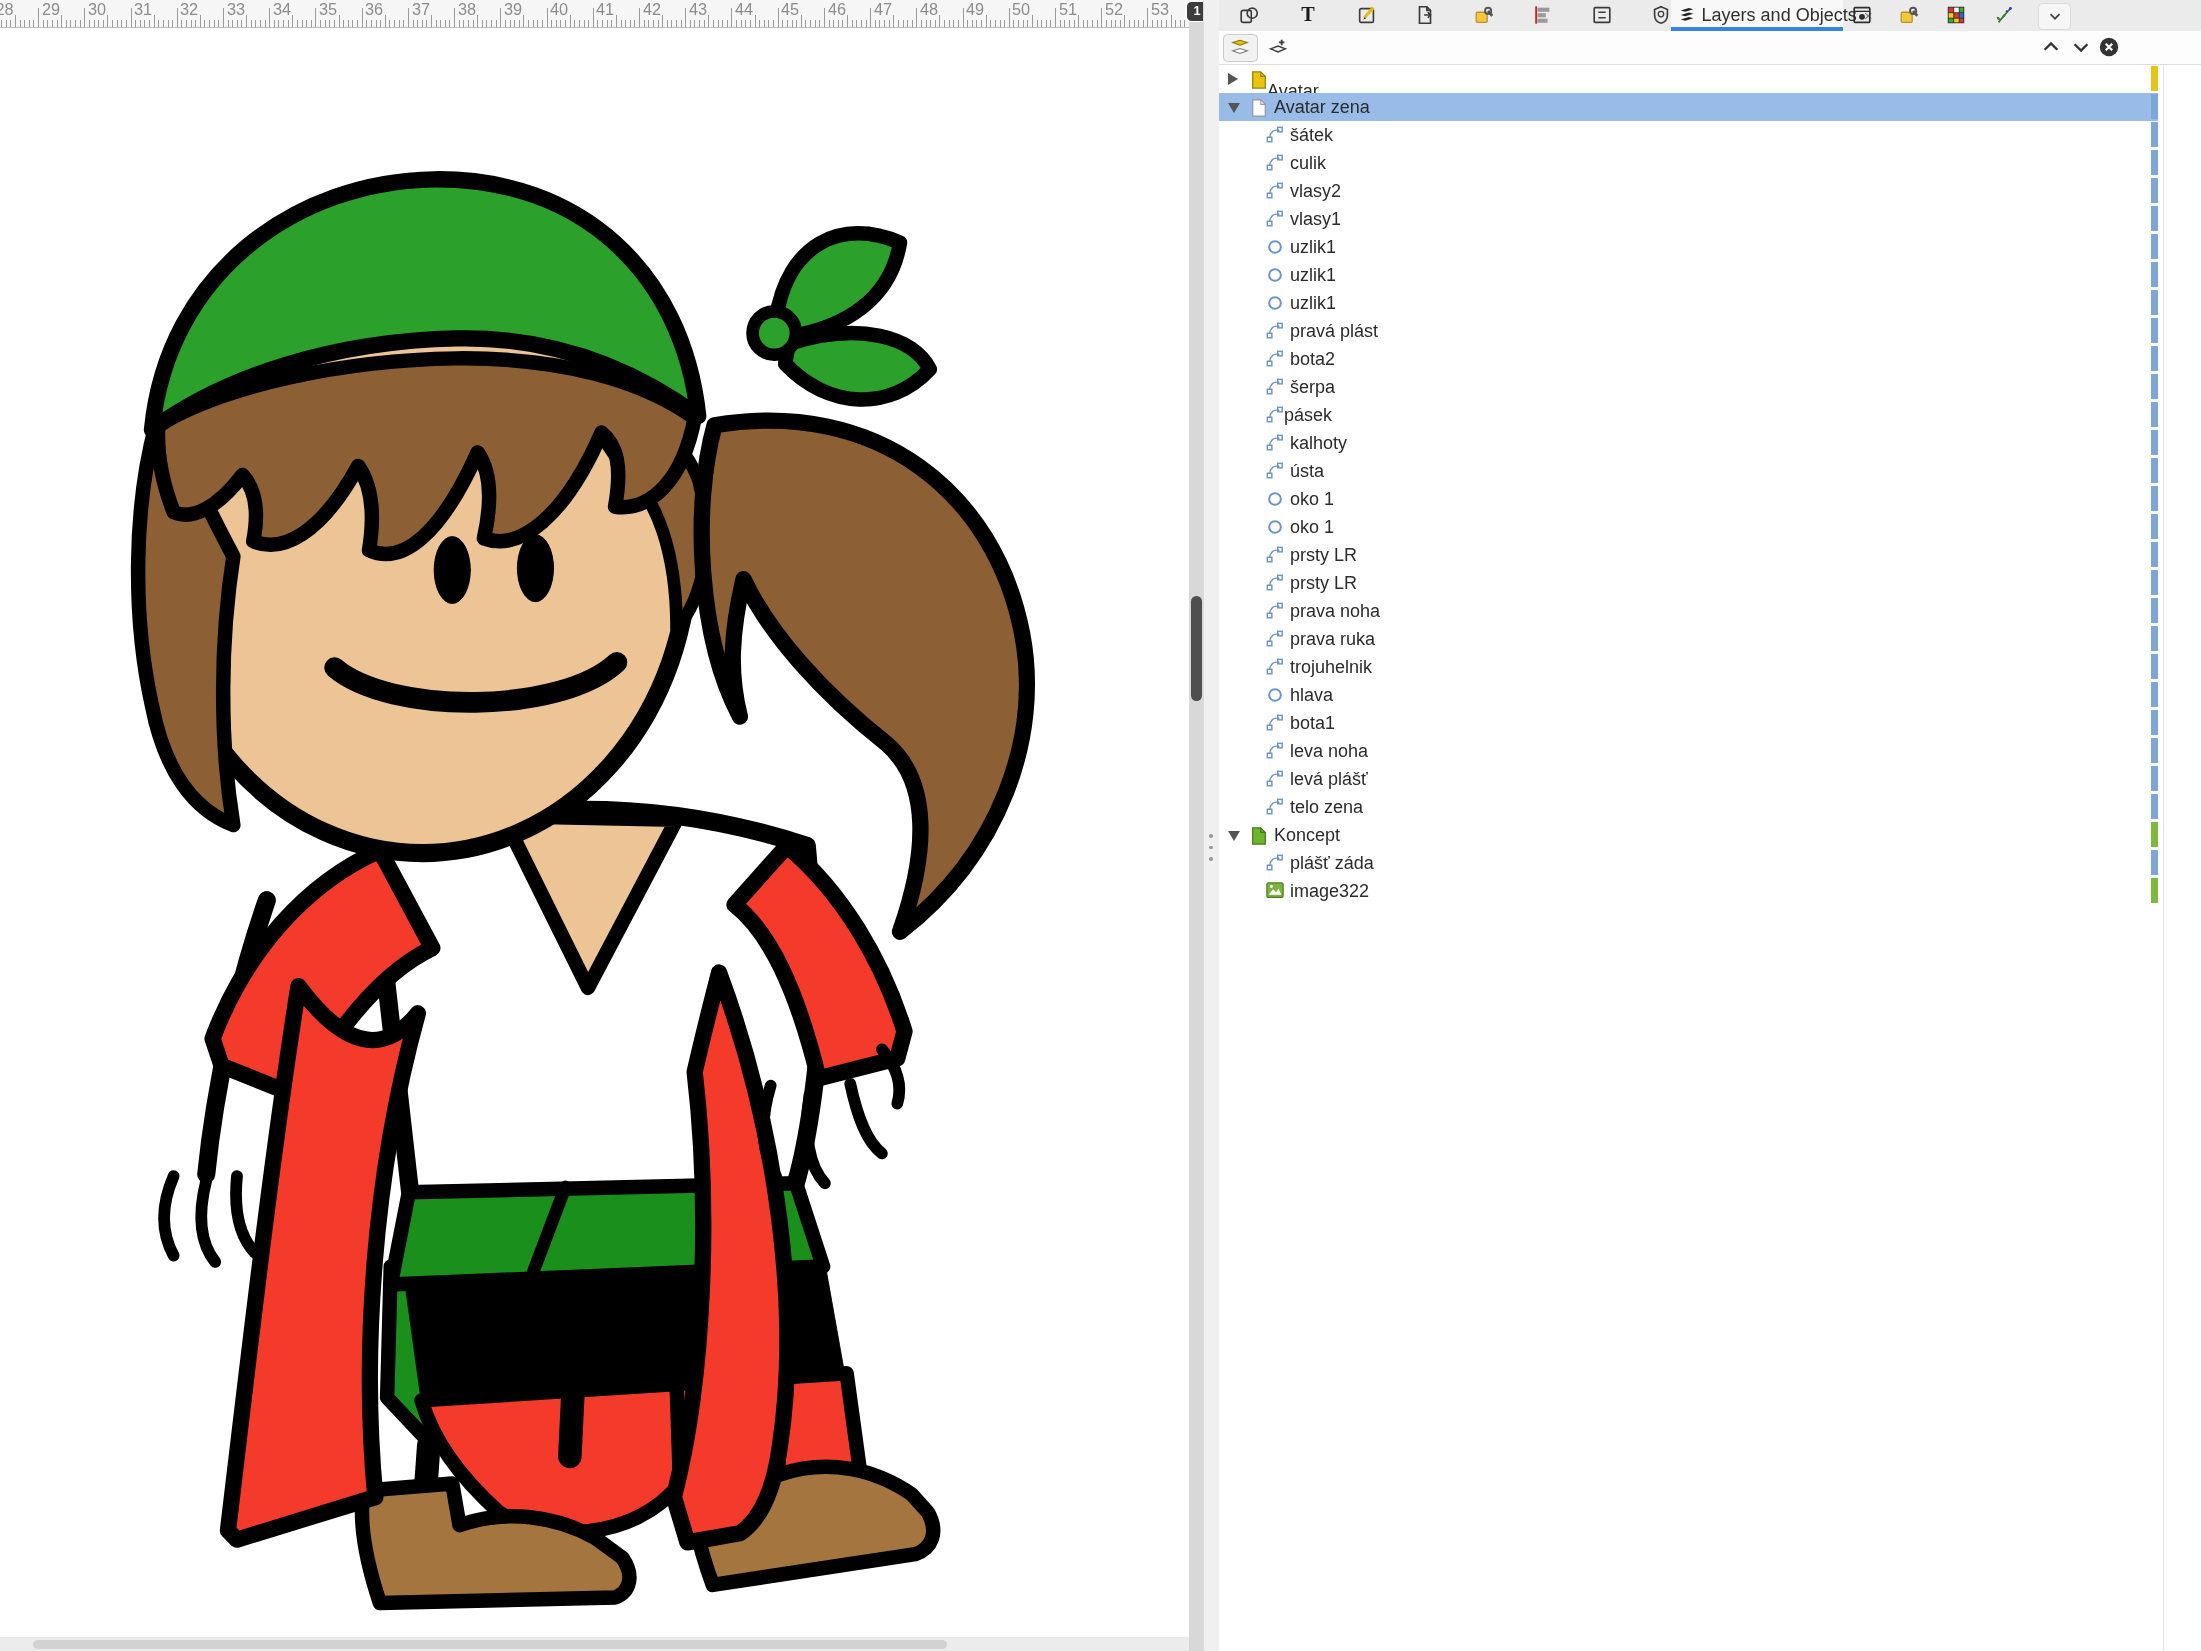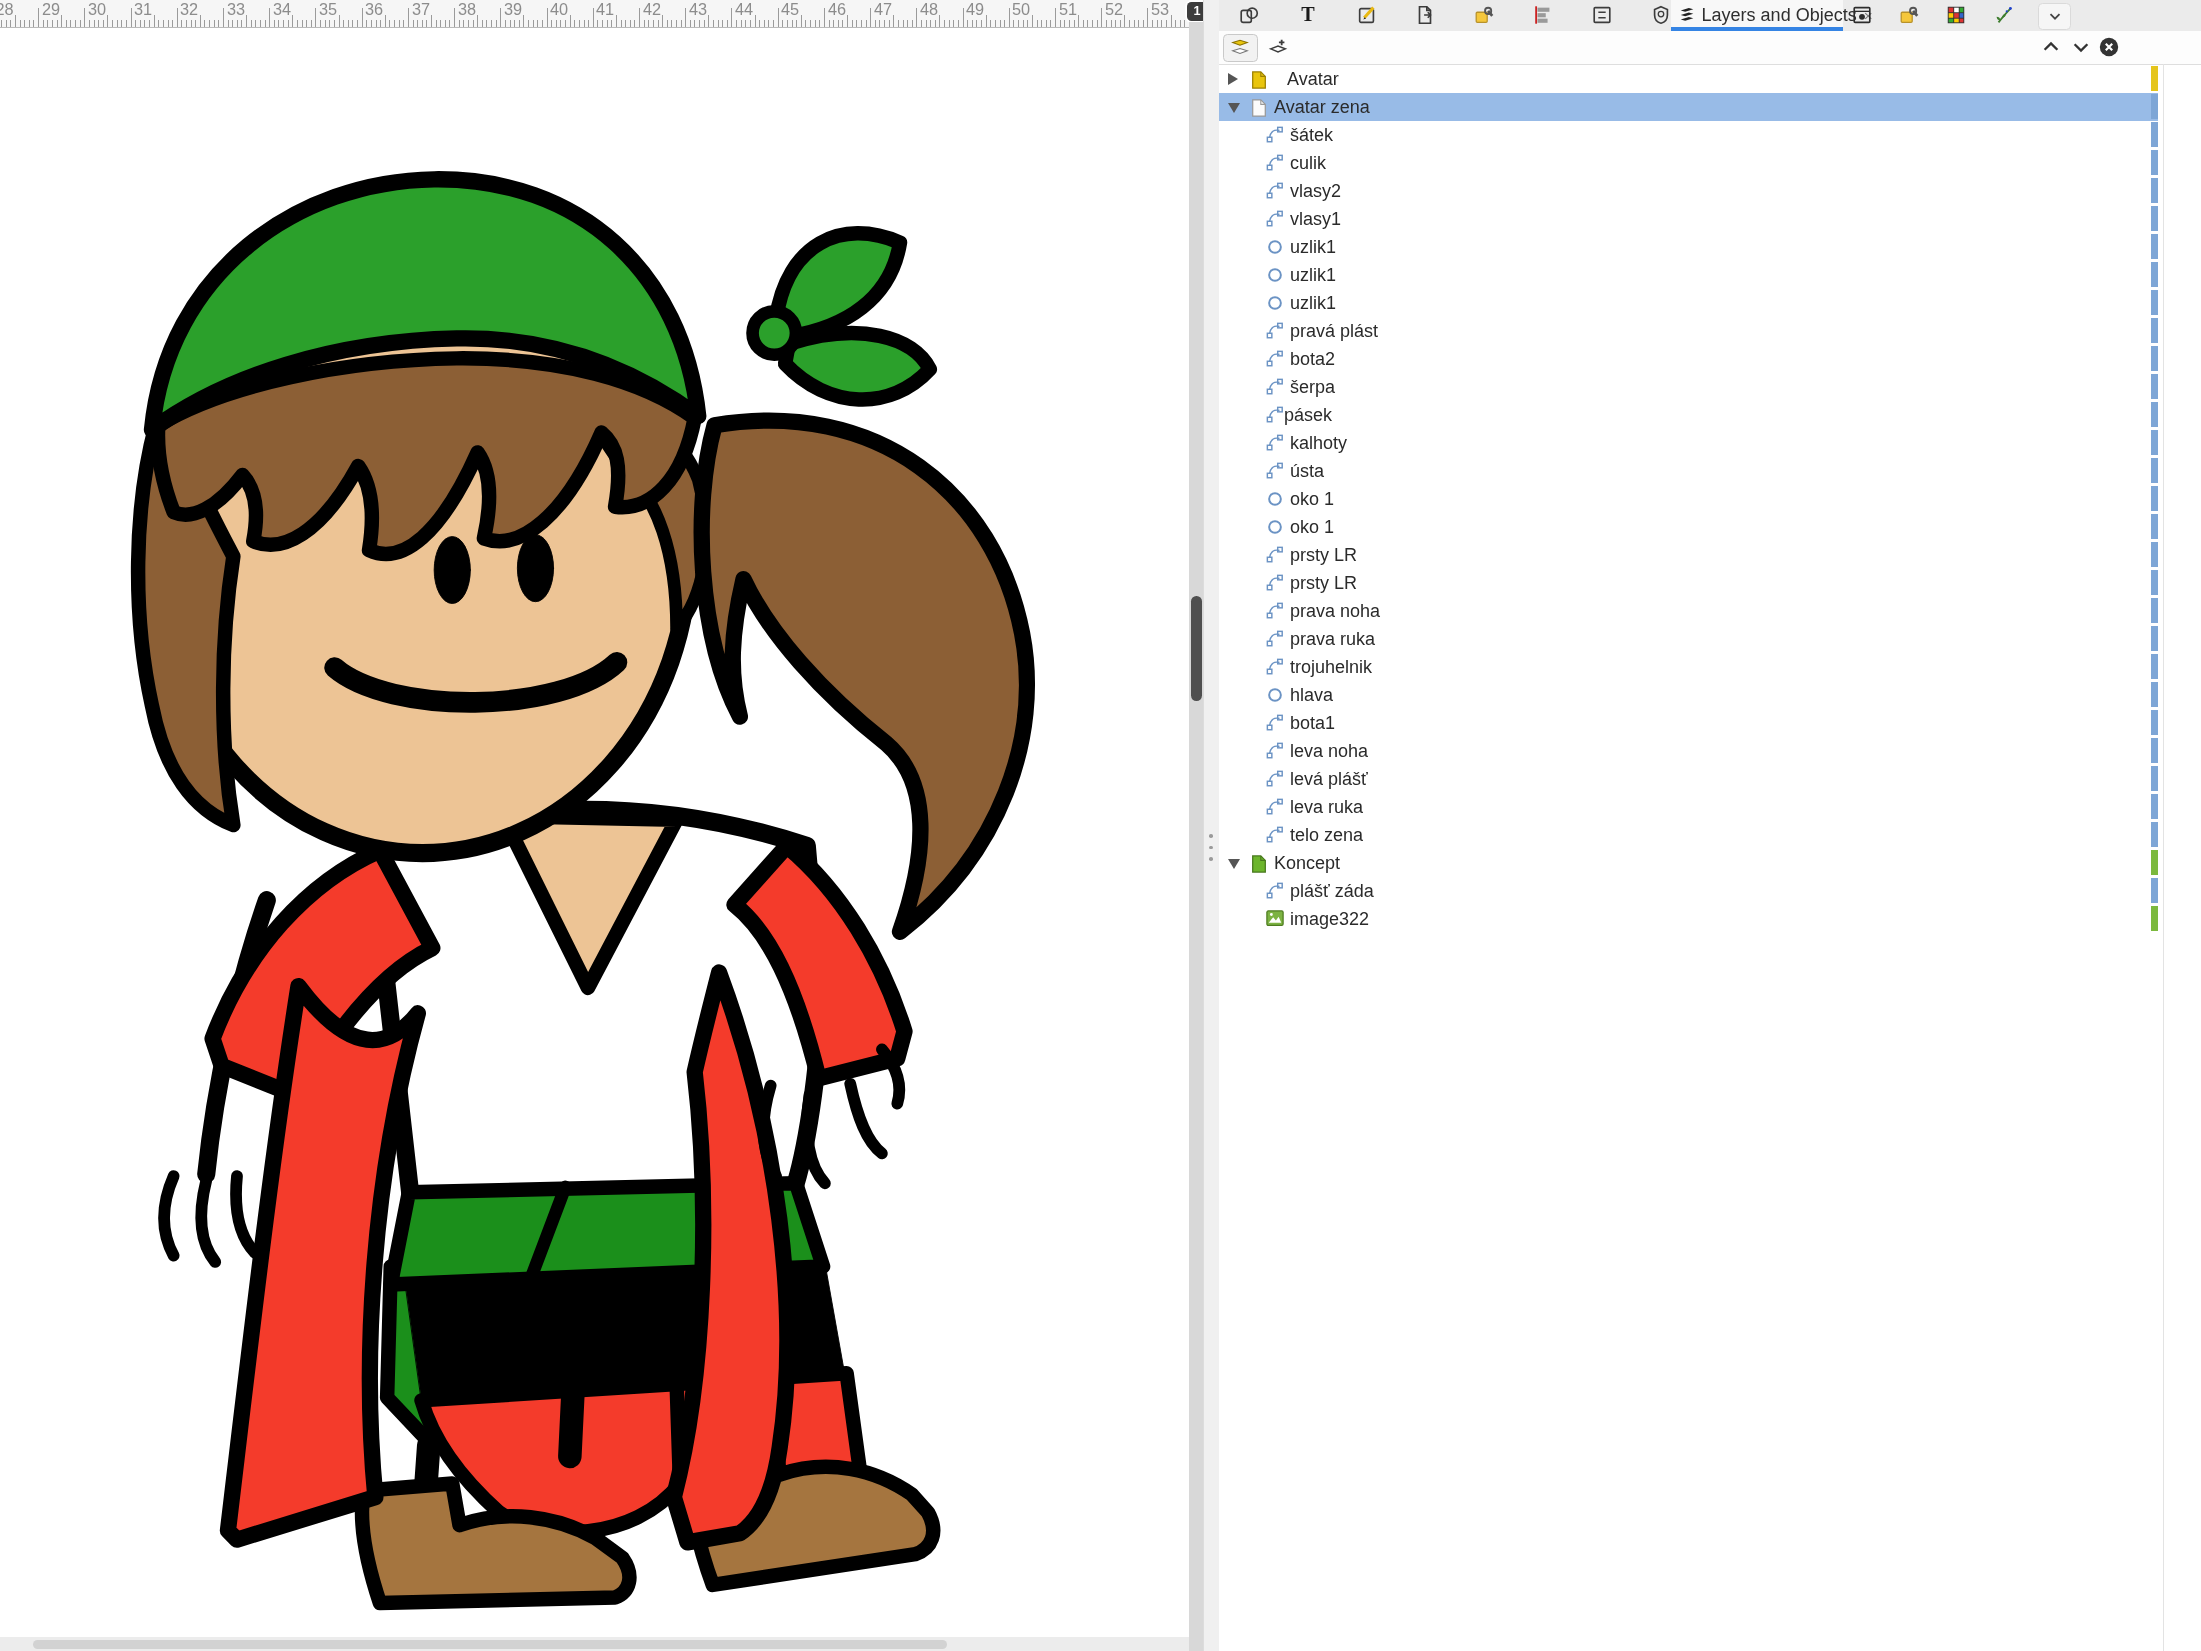--- a/index.html
+++ b/index.html
@@ -575,21 +575,21 @@
         </span>
     </div>
 
     <div id="tree">
         <div class="row">
           <span class="expander collapsed" style="left: 9px;"></span>
           <span class="obj-icon" style="left: 31px;"><svg width="18" height="20" viewBox="0 0 20 22">
               <path d="M3,2 H12 L17,7 V20 H3 Z" fill="#e9c50e" stroke="#9c8000" stroke-width="1.4"></path>
               <path d="M12,2 V7 H17" fill="none" stroke="#9c8000" stroke-width="1.2"></path>
             </svg></span>
-          <span class="label" style="left: 68px;">Avatar</span>
+          <span class="label" style="left: 48px; margin-top: 12px;">Avatar</span>
           <span class="chip" style="background: rgb(229, 197, 28);"></span>
         </div>
         <div class="row selected">
           <span class="expander expanded" style="left: 9px;"></span>
           <span class="obj-icon" style="left: 31px;"><svg width="18" height="20" viewBox="0 0 20 22">
               <path d="M3,2 H12 L17,7 V20 H3 Z" fill="#fbfbfb" stroke="#999" stroke-width="1.4"></path>
               <path d="M12,2 V7 H17" fill="none" stroke="#999" stroke-width="1.2"></path>
             </svg></span>
           <span class="label" style="left: 55px;">Avatar zena</span>
           <span class="chip" style="background: rgb(126, 166, 214);"></span>
@@ -797,29 +797,20 @@
             </svg></span>
           <span class="label" style="left: 71px;">levá plášť</span>
           <span class="chip" style="background: rgb(126, 166, 214);"></span>
         </div>
         <div class="row">
           <span class="obj-icon" style="left: 47px;"><svg width="18" height="18" viewBox="0 0 20 20" fill="none" stroke="#6b93c4" stroke-width="1.6">
               <path d="M4,13 C5,6 9,3.5 15,5"></path>
               <rect x="1.5" y="12.5" width="5" height="5"></rect>
               <rect x="13" y="1.5" width="5" height="5"></rect>
             </svg></span>
-          <span class="label" style="left: 71px;">leva ruka</span>
-          <span class="chip" style="background: rgb(126, 166, 214);"></span>
-        </div>
-        <div class="row">
-          <span class="obj-icon" style="left: 47px;"><svg width="18" height="18" viewBox="0 0 20 20" fill="none" stroke="#6b93c4" stroke-width="1.6">
-              <path d="M4,13 C5,6 9,3.5 15,5"></path>
-              <rect x="1.5" y="12.5" width="5" height="5"></rect>
-              <rect x="13" y="1.5" width="5" height="5"></rect>
-            </svg></span>
           <span class="label" style="left: 71px;">telo zena</span>
           <span class="chip" style="background: rgb(126, 166, 214);"></span>
         </div>
         <div class="row">
           <span class="expander expanded" style="left: 9px;"></span>
           <span class="obj-icon" style="left: 31px;"><svg width="18" height="20" viewBox="0 0 20 22">
               <path d="M3,2 H12 L17,7 V20 H3 Z" fill="#6cb52c" stroke="#47781c" stroke-width="1.4"></path>
               <path d="M12,2 V7 H17" fill="none" stroke="#47781c" stroke-width="1.2"></path>
             </svg></span>
           <span class="label" style="left: 55px;">Koncept</span>

